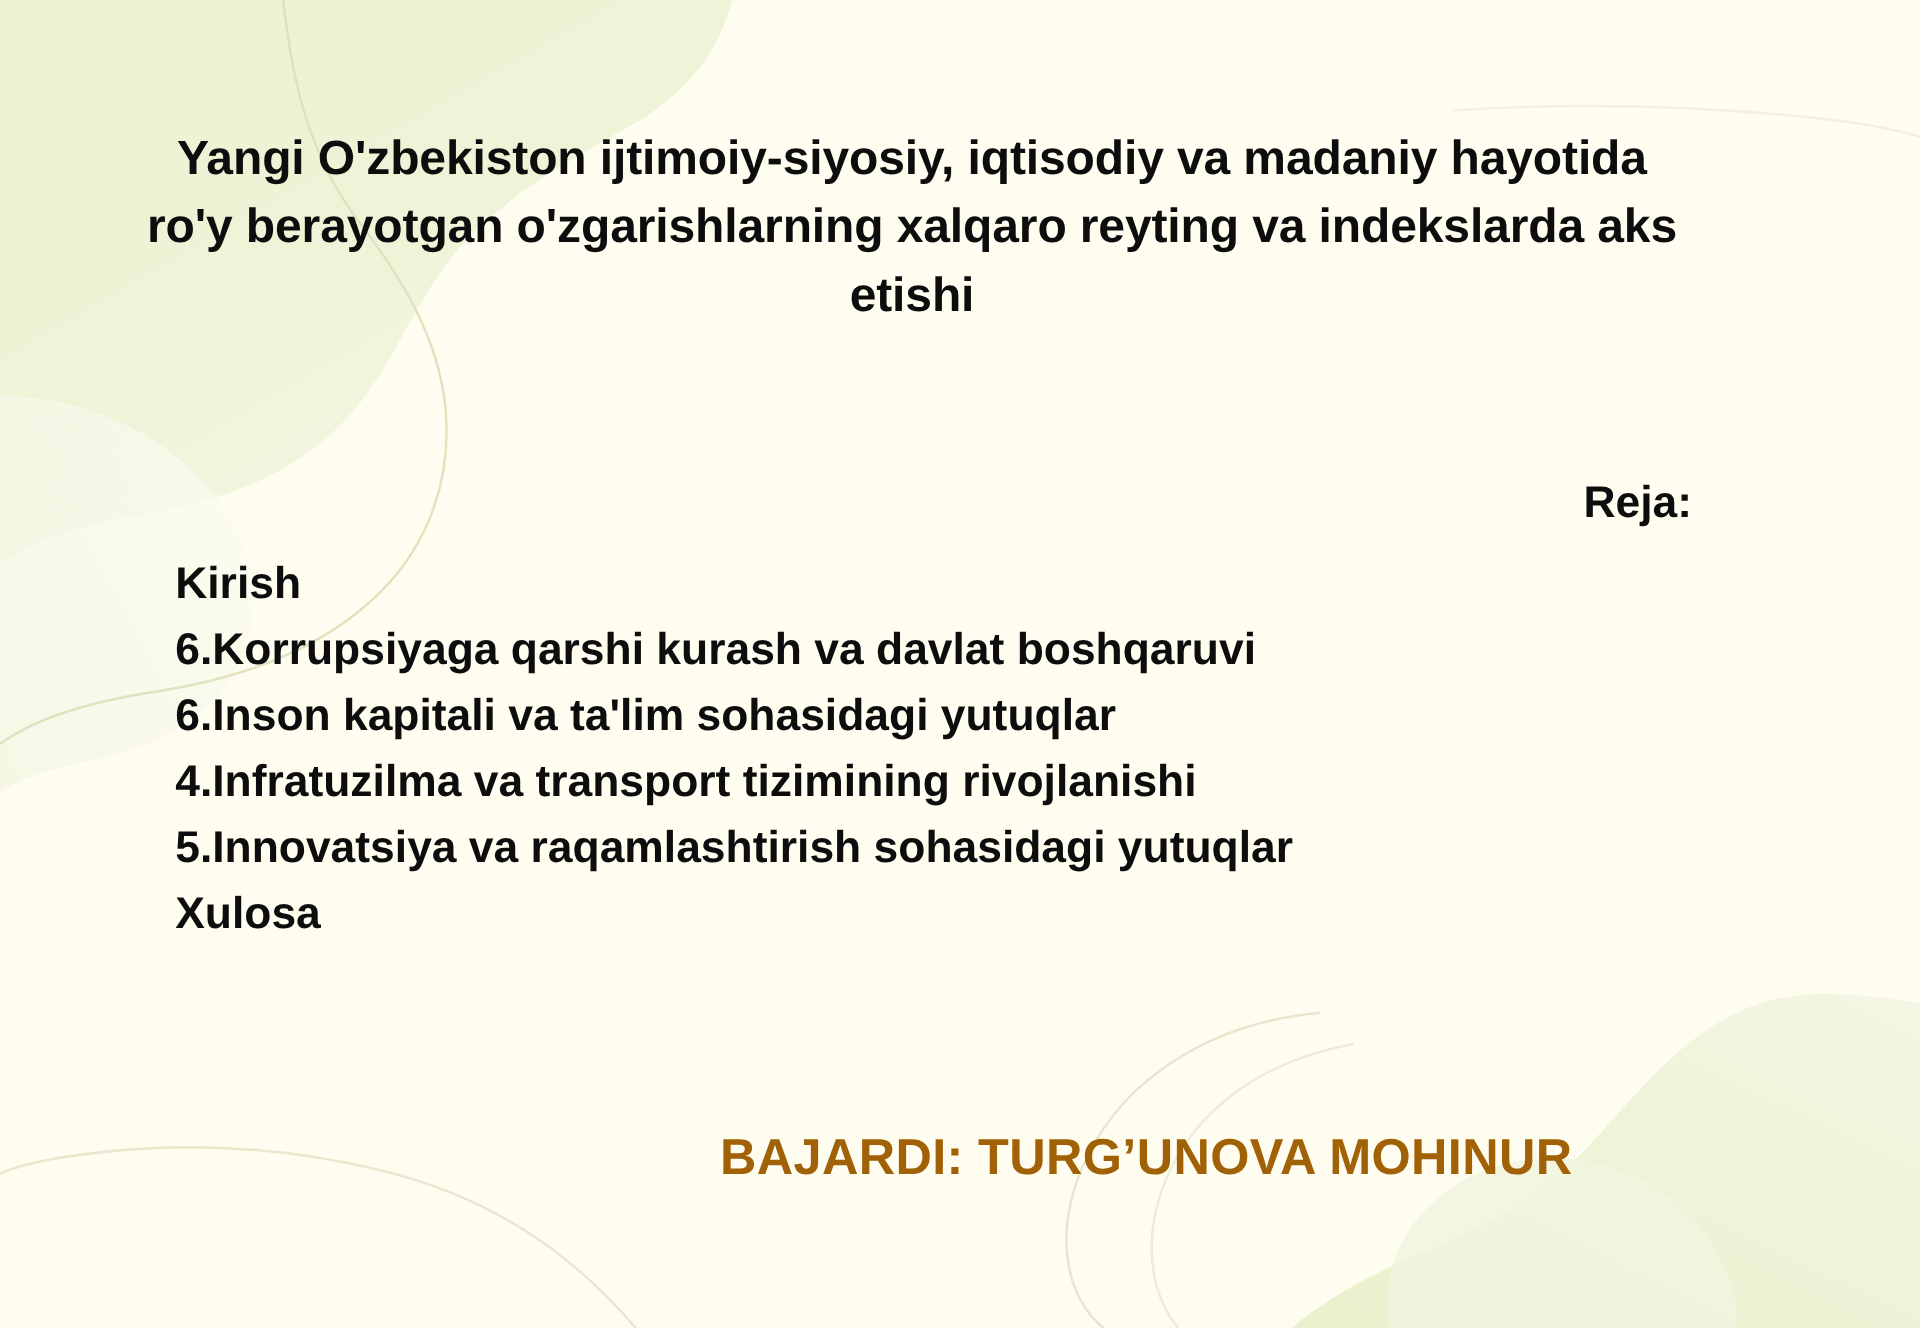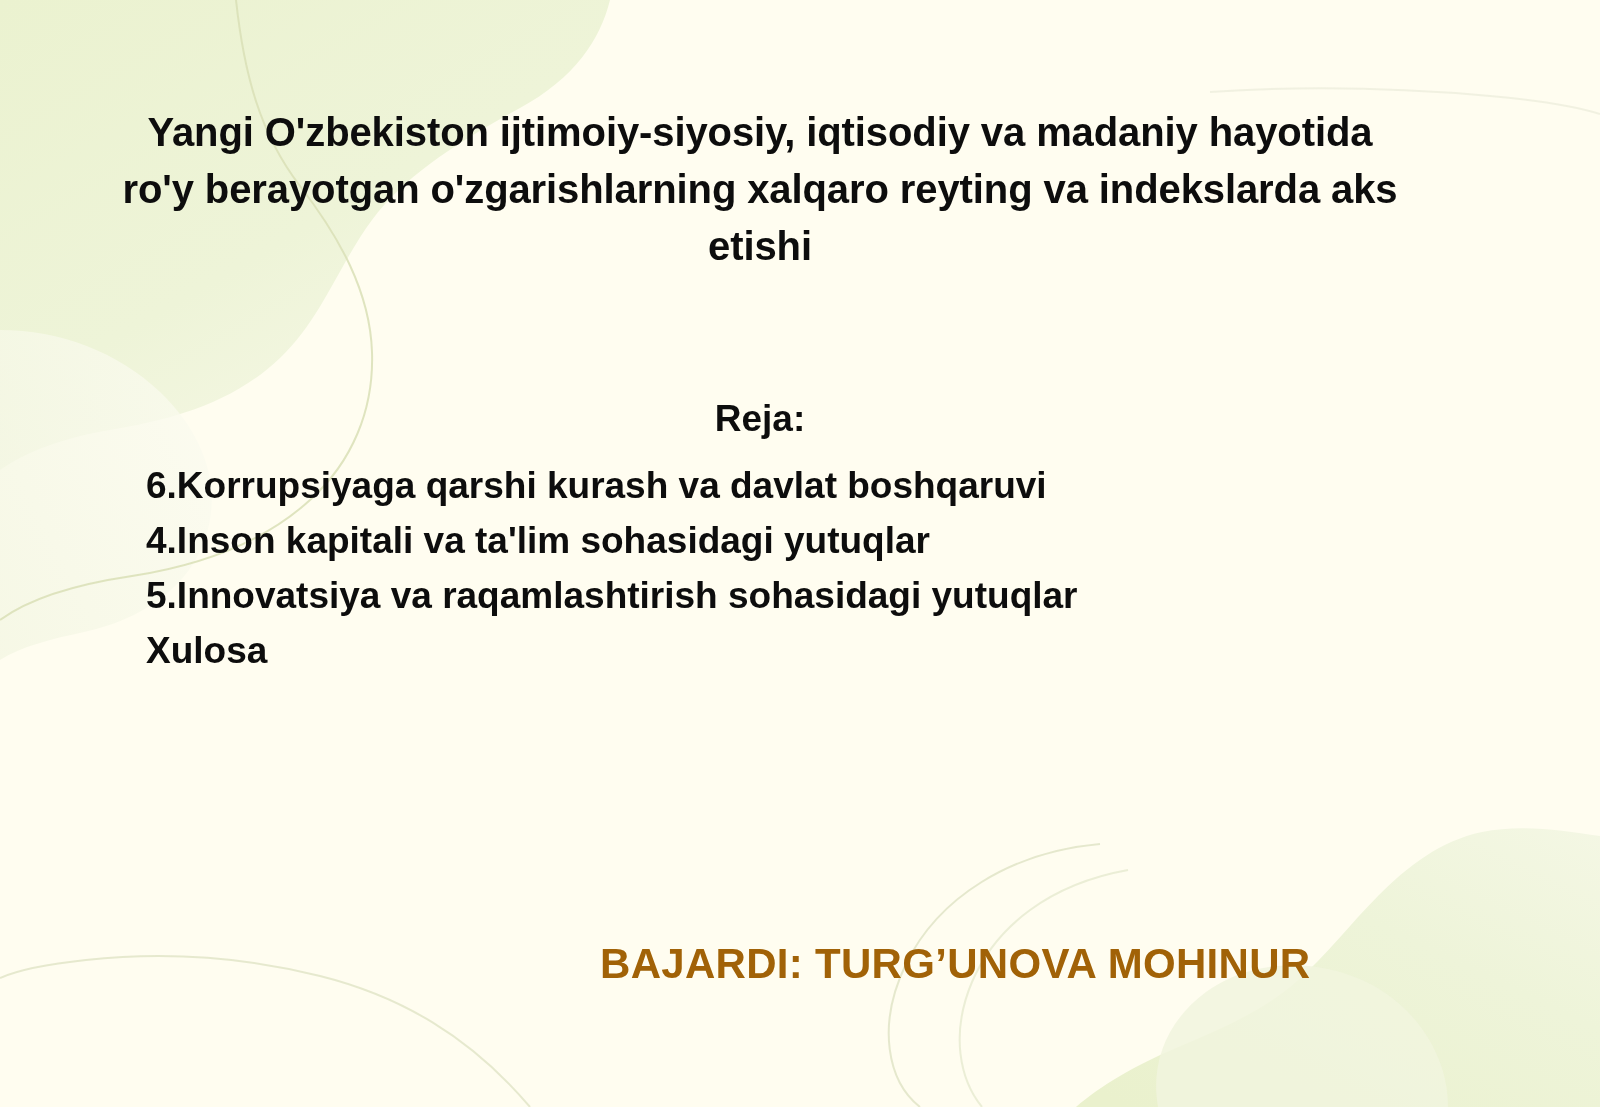--- a/index.html
+++ b/index.html
@@ -50,21 +50,21 @@
     line-height: 1.42;
     color: #0D0D0D;
     letter-spacing: -0.1px;
   }
 
   .reja-heading {
     position: absolute;
     left: 110px;
     top: 398px;
     width: 1300px;
-    text-align: center;
+    text-align: right;
     font-size: 37px;
     font-weight: bold;
     color: #0D0D0D;
   }
 
   .plan-list {
     position: absolute;
     left: 146px;
     top: 458px;
     width: 1350px;
@@ -156,22 +156,24 @@
              C 1536,100 1574,106 1600,114"></path>
   </svg>
 
   <div id="content">
 
     <div class="slide-title">Yangi O'zbekiston ijtimoiy-siyosiy, iqtisodiy va madaniy hayotida ro'y berayotgan o'zgarishlarning xalqaro reyting va indekslarda aks etishi</div>
 
     <div class="reja-heading">Reja:</div>
 
     <div class="plan-list">
+      <div class="plan-item">Kirish</div>
       <div class="plan-item">6.Korrupsiyaga qarshi kurash va davlat boshqaruvi</div>
-      <div class="plan-item">4.Inson kapitali va ta'lim sohasidagi yutuqlar</div>
+      <div class="plan-item">6.Inson kapitali va ta'lim sohasidagi yutuqlar</div>
+      <div class="plan-item">4.Infratuzilma va transport tizimining rivojlanishi</div>
       <div class="plan-item">5.Innovatsiya va raqamlashtirish sohasidagi yutuqlar</div>
       <div class="plan-item">Xulosa</div>
     </div>
 
     <div class="author-line">BAJARDI: TURG’UNOVA MOHINUR</div>
 
   </div>
 </div>
 
 </body></html>

